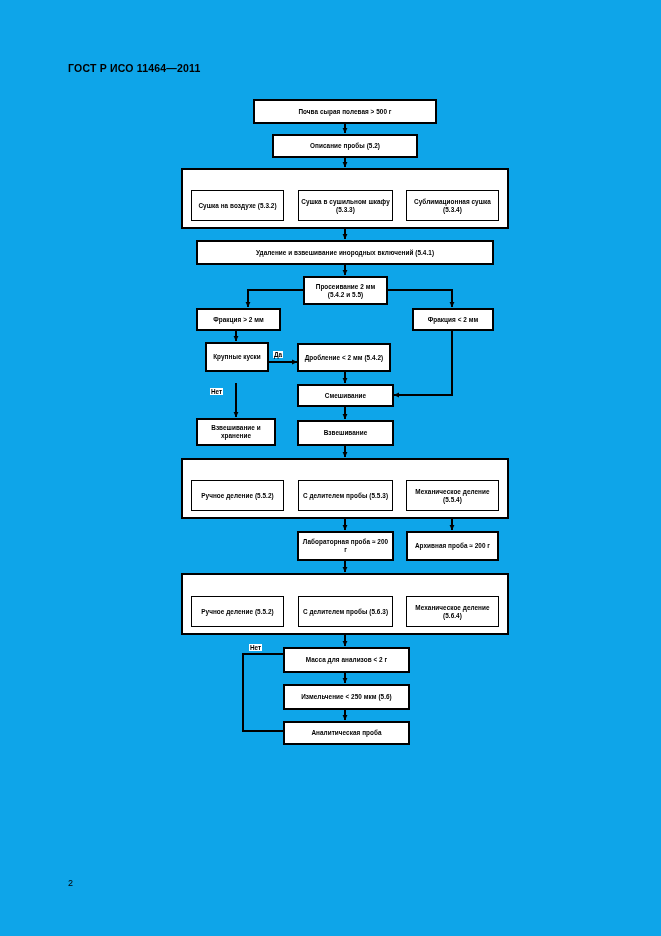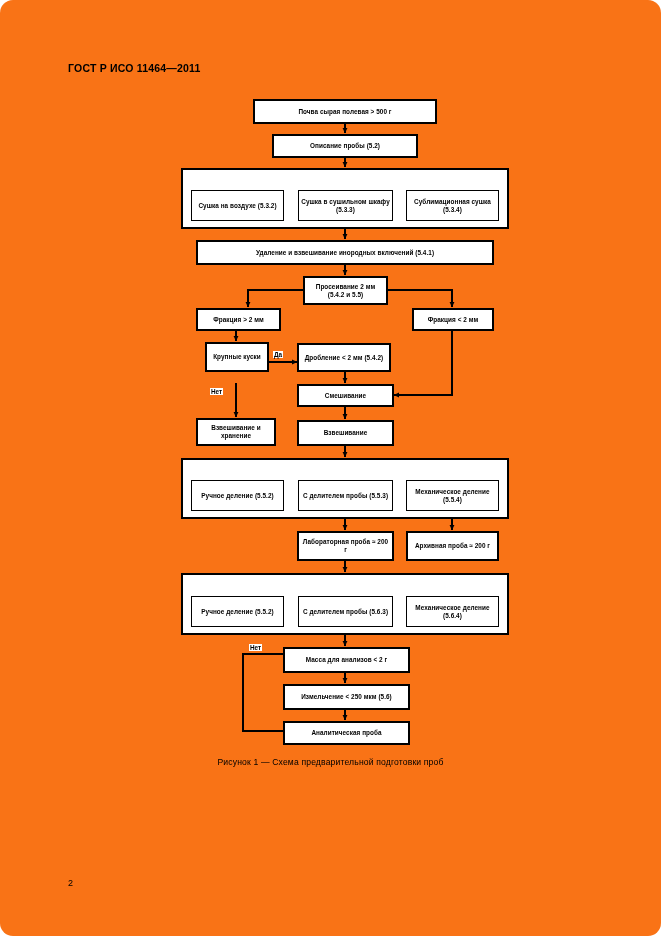--- a/index.html
+++ b/index.html
@@ -12,22 +12,21 @@
     height: 936px;
     position: relative;
     font-family: "Liberation Sans", sans-serif;
     color: #000000;
     overflow: hidden;
   }
 
   .page {
     position: absolute;
     inset: 0;
-    background: #f97316;
-    border-radius: 13px;
+    background: #0ea5e9;
   }
 
   
   .doc-header {
     position: absolute;
     left: 68px;
     top: 62px;
     font-size: 10.5px;
     font-weight: bold;
     letter-spacing: 0.2px;
@@ -284,18 +283,17 @@
     </div>
     <div class="node" style="left:283px; top:684px; width:127px; height:26px;">
       <span>Измельчение &lt; 250 мкм (5.6)</span>
     </div>
     <div class="node" style="left:283px; top:721px; width:127px; height:24px;">
       <span>Аналитическая проба</span>
     </div>
 
   </div>
 
-  <div class="fig-caption">Рисунок 1 — Схема предварительной подготовки проб</div>
 
 
   <div class="page-number">2</div>
 
 </div>
 
 </body></html>

